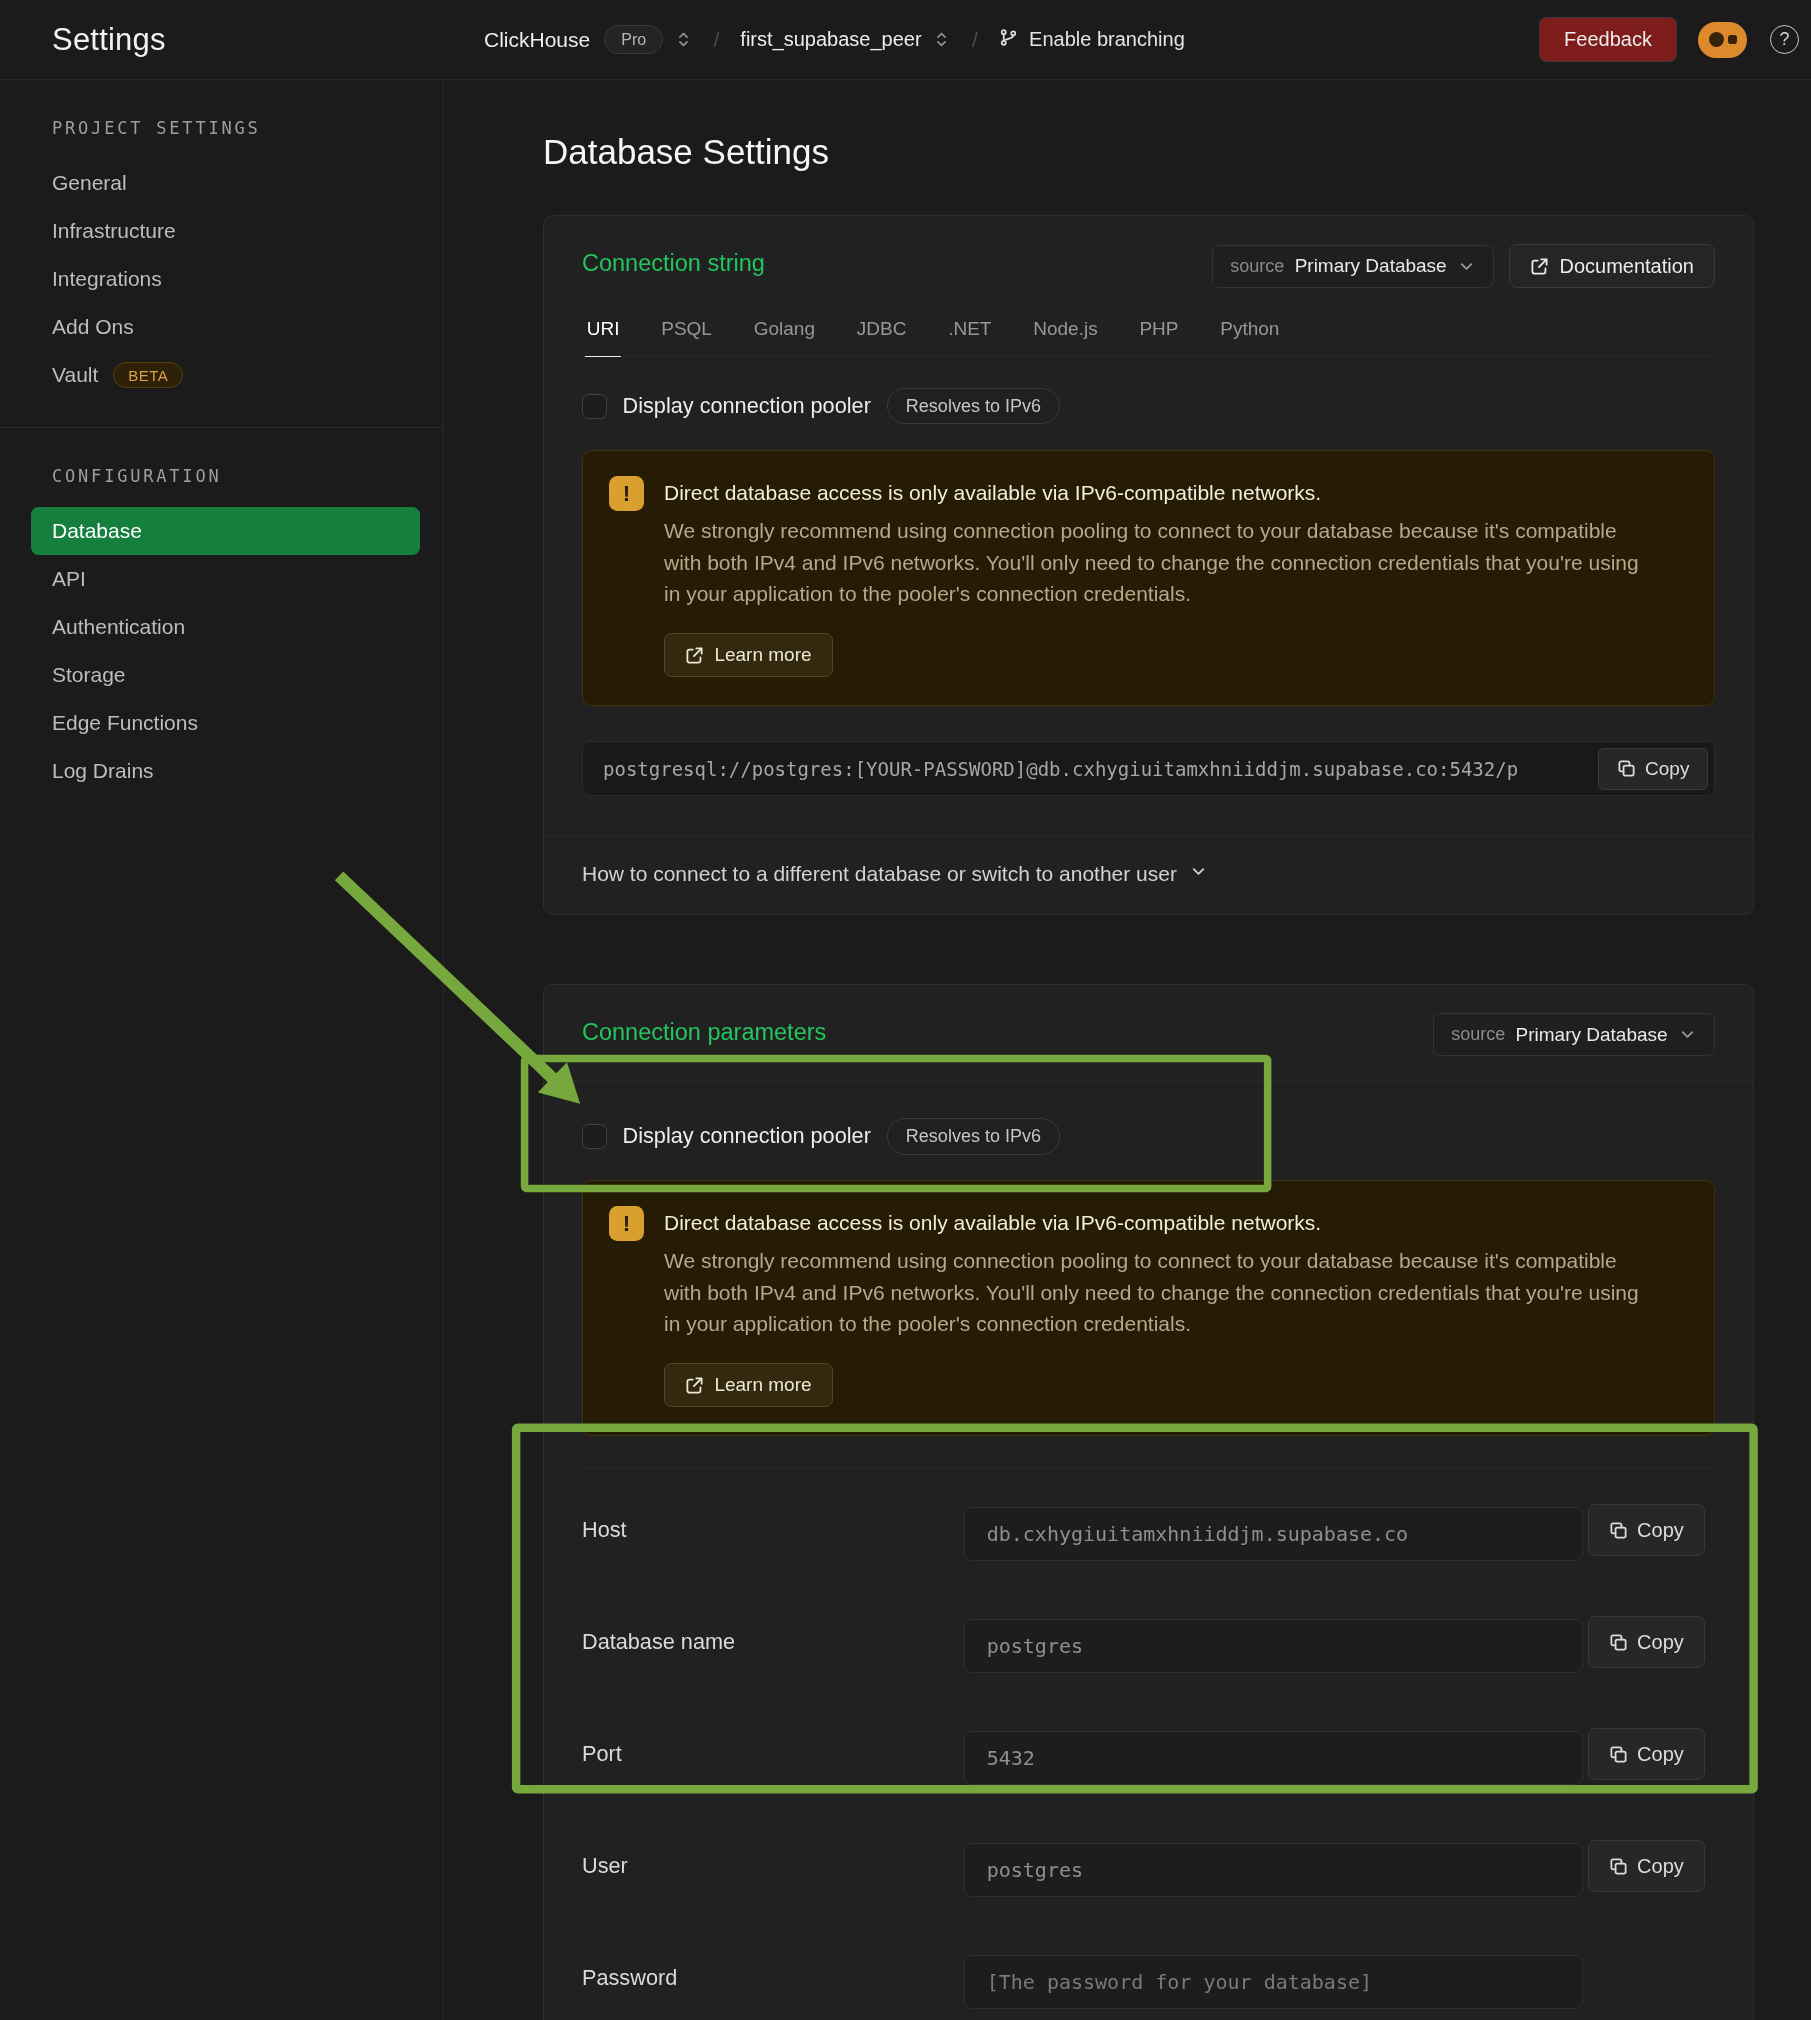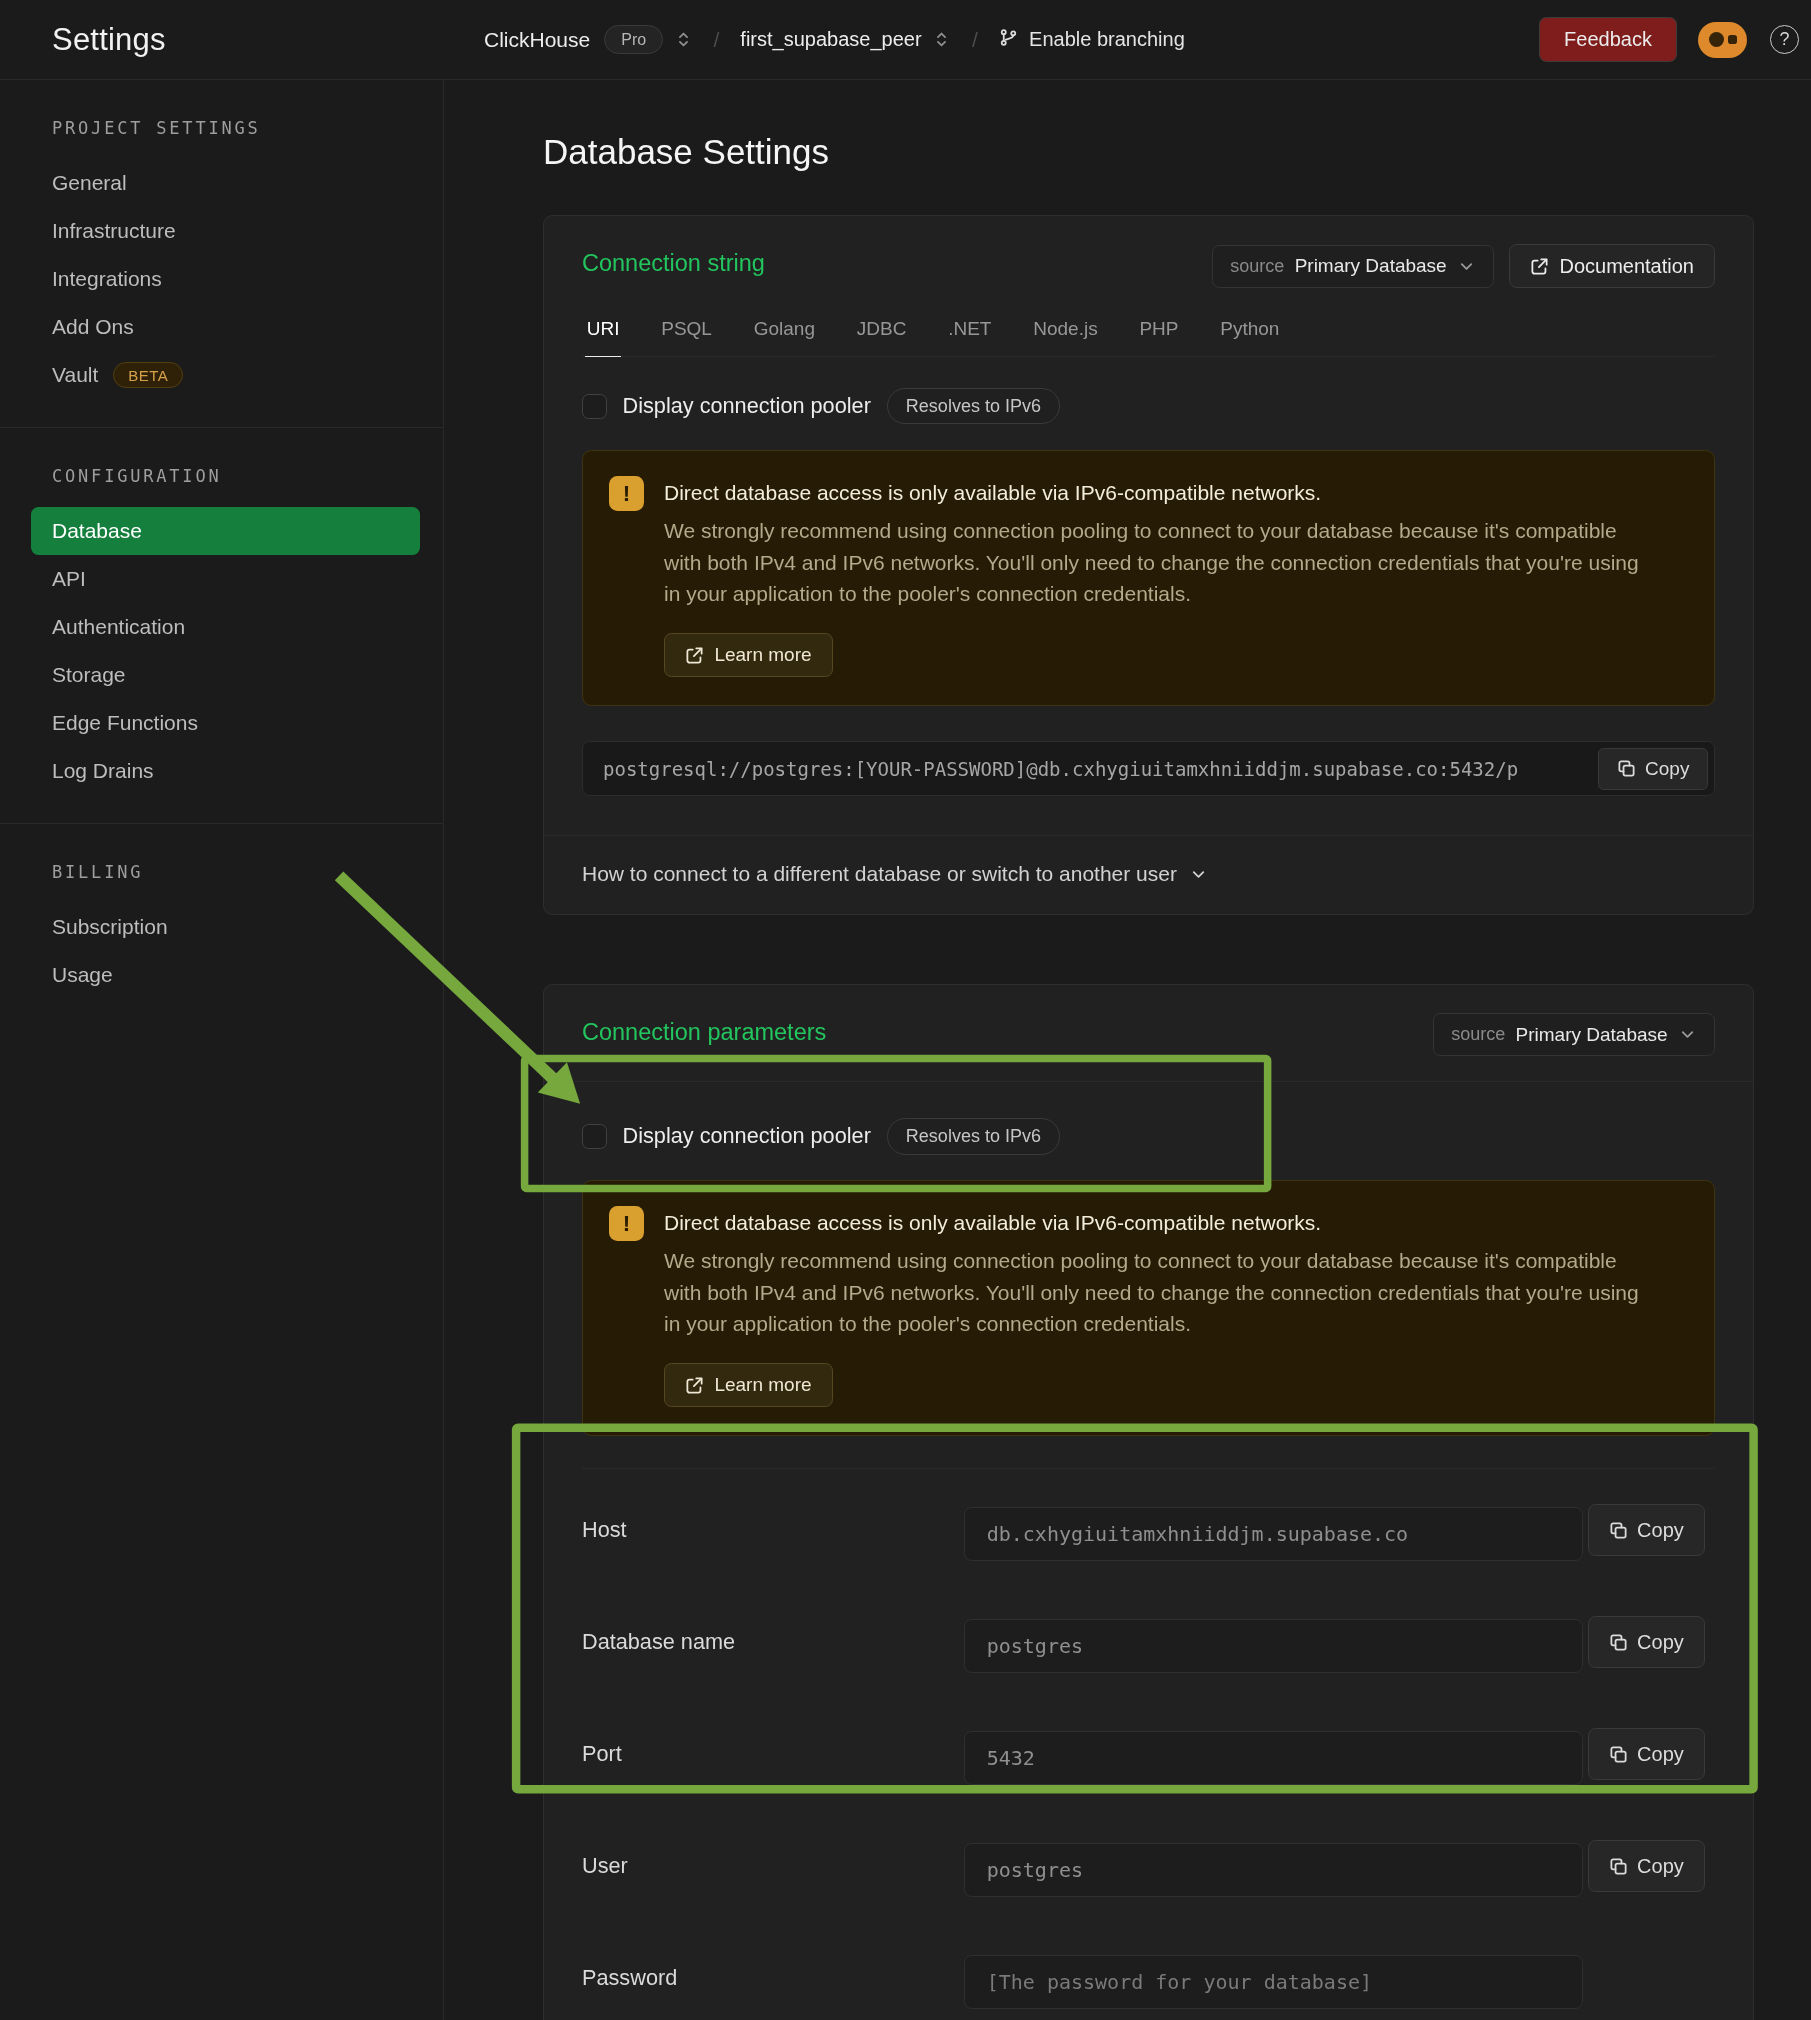--- a/index.html
+++ b/index.html
@@ -59,21 +59,21 @@
   .pooler-label { font-size:21.7px; color:#ededed; }
   .pill-badge { font-size:18px; color:#c6c6c6; border:0.9px solid #3a3a3a; background:#202020; border-radius:941px; padding:6.6px 18px; }
   .alert { margin-top:25.4px; background:#261b04; border:0.9px solid #3f3310; border-radius:9.4px; padding:25.4px 26px 28px; display:flex; gap:20px; }
   .alert-icon { flex:none; width:35px; height:35px; border-radius:8.5px; background:#daa02f; color:#2a1d02; font-weight:bold; font-size:22.6px; display:flex; align-items:center; justify-content:center; }
   .alert-title { font-size:21px; font-weight:500; color:#f3eddc; padding-top:4.7px; }
   .alert-body { margin-top:10.4px; font-size:21px; line-height:1.5; color:#b3a98c; max-width:979px; }
   .btn-learn { margin-top:23.5px; display:inline-flex; align-items:center; gap:10.4px; height:44px; padding:0 20px; background:#33290e; border:0.9px solid #554823; border-radius:7.5px; color:#efe8d5; font-size:19px; cursor:pointer; }
   .code-row { position:relative; margin-top:35px; height:55px; background:#191919; border:0.9px solid #2d2d2d; border-radius:7.5px; display:flex; align-items:center; padding:0 151px 0 20px; overflow:hidden; }
   .code-text { font-family:"DejaVu Sans Mono", monospace; font-size:19px; color:#a6a6a6; white-space:nowrap; }
   .btn-copy-inline { position:absolute; right:5.6px; top:5.6px; bottom:5.6px; display:flex; align-items:center; gap:9.4px; padding:0 18px; background:#272727; border:0.9px solid #393939; border-radius:5.6px; color:#dcdcdc; font-size:19px; cursor:pointer; }
-  .card-footer { margin-top:39px; border-top:0.9px solid #2a2a2a; padding:26px 38px 28px; display:flex; align-items:center; gap:12.2px; font-size:21px; color:#d2d2d2; cursor:pointer; }
+  .card-footer { margin-top:39px; border-top:0.9px solid #2a2a2a; padding:26px 38px 28px; display:flex; align-items:flex-start; gap:12.2px; font-size:21px; color:#d2d2d2; cursor:pointer; }
   .head2 { padding:28px 38px 24.5px; border-bottom:0.9px solid #2a2a2a; }
   .fields { margin-top:32px; border-top:0.9px solid #2a2a2a; padding-top:30px; }
   .field-row { display:flex; align-items:center; margin-bottom:50px; }
   .field-label { flex:0 0 382px; font-size:21.7px; color:#dadada; }
   .field-input { flex:0 0 619px; height:54px; background:#1d1d1d; border:0.9px solid #2f2f2f; border-radius:7.5px; display:flex; align-items:center; padding:0 21.7px; font-family:"DejaVu Sans Mono", monospace; font-size:20px; color:#8f8f8f; overflow:hidden; white-space:nowrap; cursor:text;margin-top:8px; }
   .field-input.placeholder { color:#7a7a7a; }
   .btn-copy { margin-left:4.7px; display:flex; align-items:center; gap:9.4px; height:52px; padding:0 20px; background:#272727; border:0.9px solid #3a3a3a; border-radius:7.5px; color:#dcdcdc; font-size:20px; cursor:pointer; }
   .chev-muted { color:#9a9a9a; }
 
   
@@ -157,29 +157,20 @@
     <div class="side-item">
         <span>Storage</span>
       </div>
     <div class="side-item">
         <span>Edge Functions</span>
       </div>
     <div class="side-item">
         <span>Log Drains</span>
       </div>
   </div>
-  <div class="side-section">
-    <div class="side-label">BILLING</div>
-    <div class="side-item">
-        <span>Subscription</span>
-      </div>
-    <div class="side-item">
-        <span>Usage</span>
-      </div>
-  </div>
 </div>
 
 <div class="main">
   <div class="page-title">Database Settings</div>
 
   <div class="card">
     <div class="card-head">
       <div class="card-head-row">
         <div class="card-title">Connection string</div>
         <div class="head-controls">

